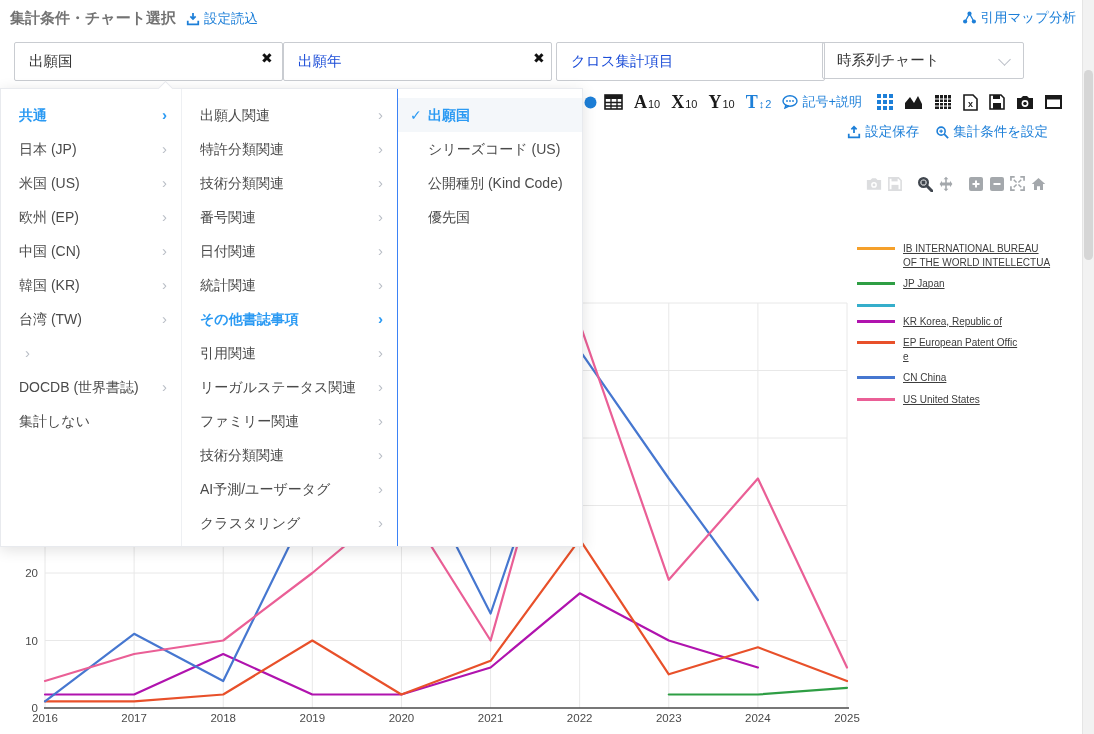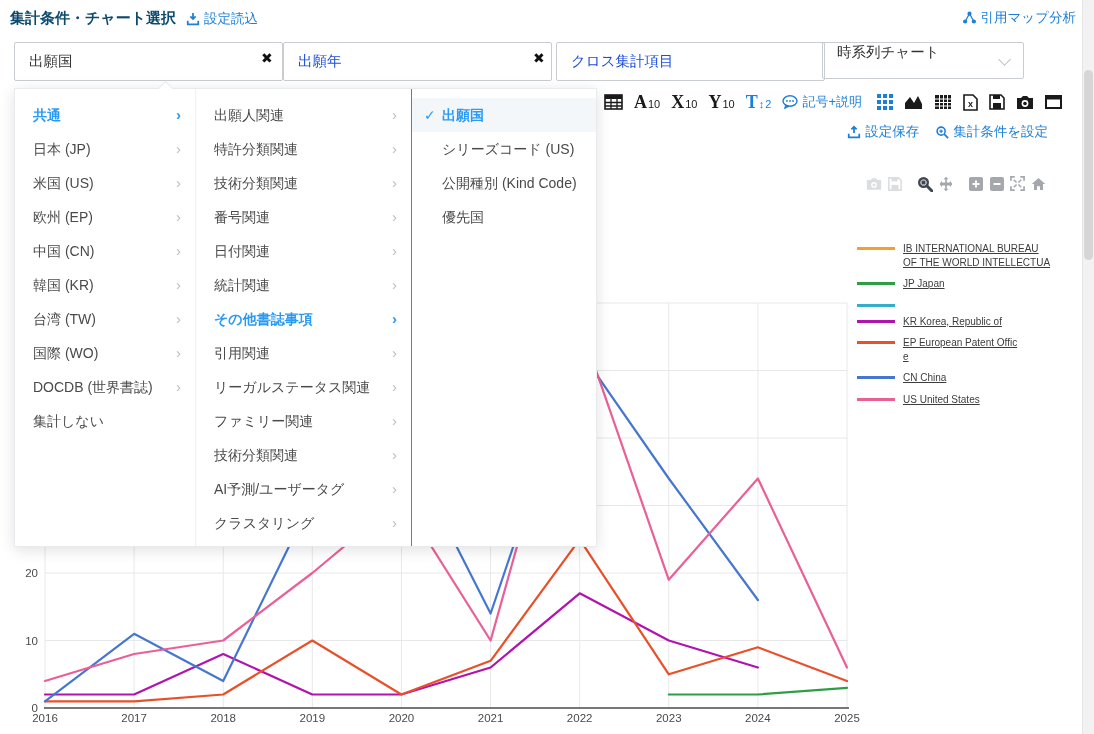--- a/index.html
+++ b/index.html
@@ -1,30 +1,30 @@
 <!DOCTYPE html>
 <html><head>
 <meta charset="utf-8">
 <style>
   html,body{margin:0;padding:0;background:#fff;}
   body{width:1094px;height:734px;position:relative;overflow:hidden;
        font-family:"Liberation Sans","DejaVu Sans",sans-serif;color:#333;}
   .abs{position:absolute;}
   
-  #page-title{left:10px;top:9px;font-size:15px;font-weight:bold;color:#0c4a6e;}
+  #page-title{left:10px;top:9px;font-size:15px;font-weight:bold;color:#737373;}
   .blue-link{color:#1d7fd8;font-size:13.5px;display:inline-flex;align-items:center;gap:4px;cursor:pointer;}
   #load-settings{left:186px;top:10px;}
   #citation-map{top:9px;right:18px;}
   
   .input-box{position:absolute;top:42px;height:37px;width:239px;border:1px solid #c9ccd1;border-radius:2px;
              background:#fff;display:flex;align-items:center;padding:0 14px;font-size:14.5px;box-sizing:content-box;}
   .input-box .ph{color:#1d4ed8;}
   .clear-x{position:absolute;top:51px;font-size:14px;font-weight:bold;color:#111;cursor:pointer;line-height:1;}
   .select-box{position:absolute;top:42px;left:822px;width:202px;height:37px;border:1px solid #c9ccd1;border-radius:2px;
-              display:flex;align-items:flex-start;padding:0 14px;font-size:14.5px;box-sizing:border-box;cursor:pointer;}
+              display:flex;align-items:center;padding:0 14px;font-size:14.5px;box-sizing:border-box;cursor:pointer;}
   .select-box .chev{position:absolute;right:14px;top:12px;width:8px;height:8px;border-right:1.5px solid #b9bec6;border-bottom:1.5px solid #b9bec6;transform:rotate(45deg);}
   
   #chart-toolbar{left:584px;top:90px;display:flex;align-items:center;gap:11px;z-index:5;height:24px;}
   .tool-ic{display:inline-flex;align-items:center;cursor:pointer;}
   .fb{display:inline-flex;align-items:flex-end;gap:1px;cursor:pointer;}
   .fb .big{font-family:"Liberation Serif","DejaVu Serif",serif;font-weight:bold;font-size:18px;line-height:16px;color:#1a1a1a;}
   .fb .small{font-size:11px;color:#1a1a1a;line-height:12px;}
   .fb.blue .big,.fb.blue .small{color:#1d7fd8;}
   #legend-toggle{color:#1d7fd8;font-size:13px;display:inline-flex;align-items:center;gap:4px;cursor:pointer;}
   #chart-actions{top:123px;right:46px;display:flex;gap:16px;z-index:5;}
@@ -34,21 +34,21 @@
   .mb-light{color:#dcdddf;}
   .mb-gray{color:#a4a8ac;}
   .mb-active{color:#41474f;}
   .mb-gap{width:9px;}
   
   #legend{left:857px;top:242px;z-index:3;}
   .lg-item{display:flex;margin-bottom:8px;cursor:pointer;}
   .lg-swatch{width:38px;height:3px;margin-top:5px;margin-right:8px;flex:none;}
   .lg-text{font-size:10px;line-height:13.5px;color:#3d3d3d;white-space:pre-line;text-decoration:underline;}
   
-  #menu-panel{left:14px;top:88px;width:583px;height:459px;background:#fff;z-index:40;display:flex;
+  #menu-panel{left:0;top:88px;width:583px;height:459px;background:#fff;z-index:40;display:flex;
               border:1px solid #e8eaee;box-shadow:0 3px 14px rgba(0,0,0,.12);box-sizing:border-box;}
   #menu-arrow{left:160px;top:83px;width:10px;height:10px;background:#fff;transform:rotate(45deg);
               border-left:1px solid #e8eaee;border-top:1px solid #e8eaee;z-index:41;}
   .menu-col{padding-top:9px;box-sizing:border-box;}
   .menu-col1{width:181px;border-right:1px solid #eef0f3;}
   .menu-col2{width:216px;border-right:1px solid #3b82f6;}
   .menu-col3{width:184px;}
   .menu-item{height:34px;line-height:34px;font-size:14px;color:#4a4a4a;padding:0 14px 0 18px;display:flex;align-items:center;cursor:pointer;}
   .menu-item .mi-label{flex:1;white-space:nowrap;overflow:hidden;}
   .menu-item .arrow{color:#b9bec6;font-size:15px;margin-left:6px;}
@@ -370,21 +370,20 @@
       </div>
       <div class="menu-item">
         <span class="mi-label">韓国 (KR)</span>
         <span class="arrow">›</span>
       </div>
       <div class="menu-item">
         <span class="mi-label">台湾 (TW)</span>
         <span class="arrow">›</span>
       </div>
       <div class="menu-item">
-        <span class="mi-label">国際 (WO)</span>
         <span class="arrow">›</span>
       </div>
       <div class="menu-item">
         <span class="mi-label">DOCDB (世界書誌)</span>
         <span class="arrow">›</span>
       </div>
       <div class="menu-item">
         <span class="mi-label">集計しない</span>
       </div>
     </div>

